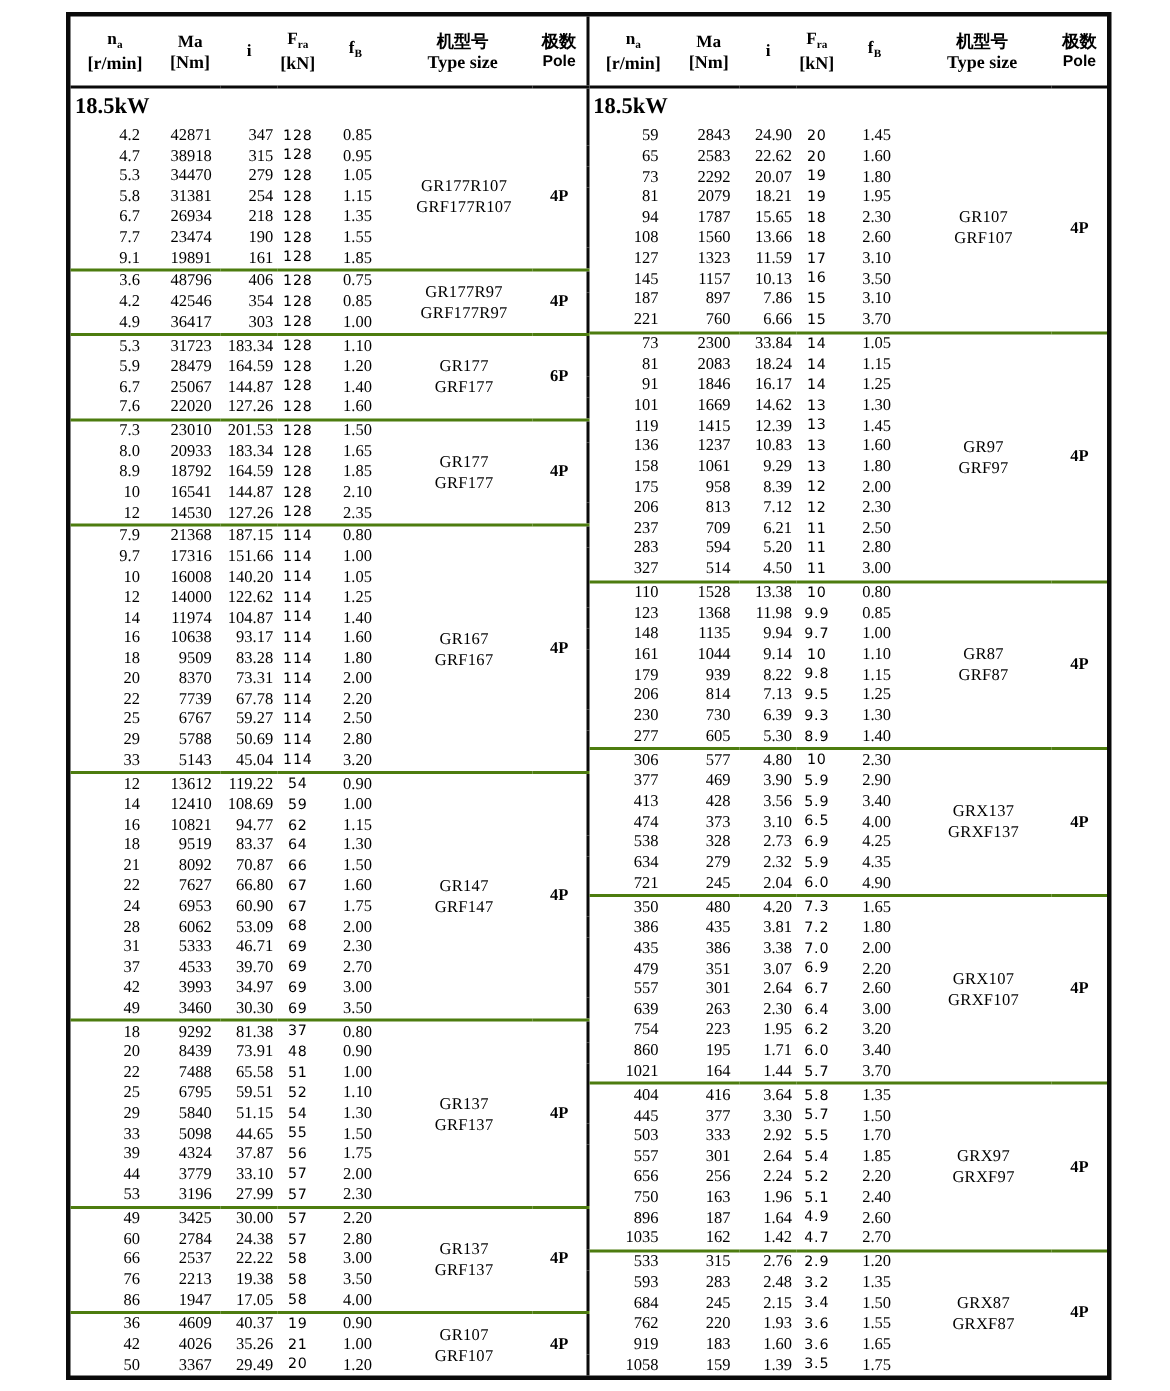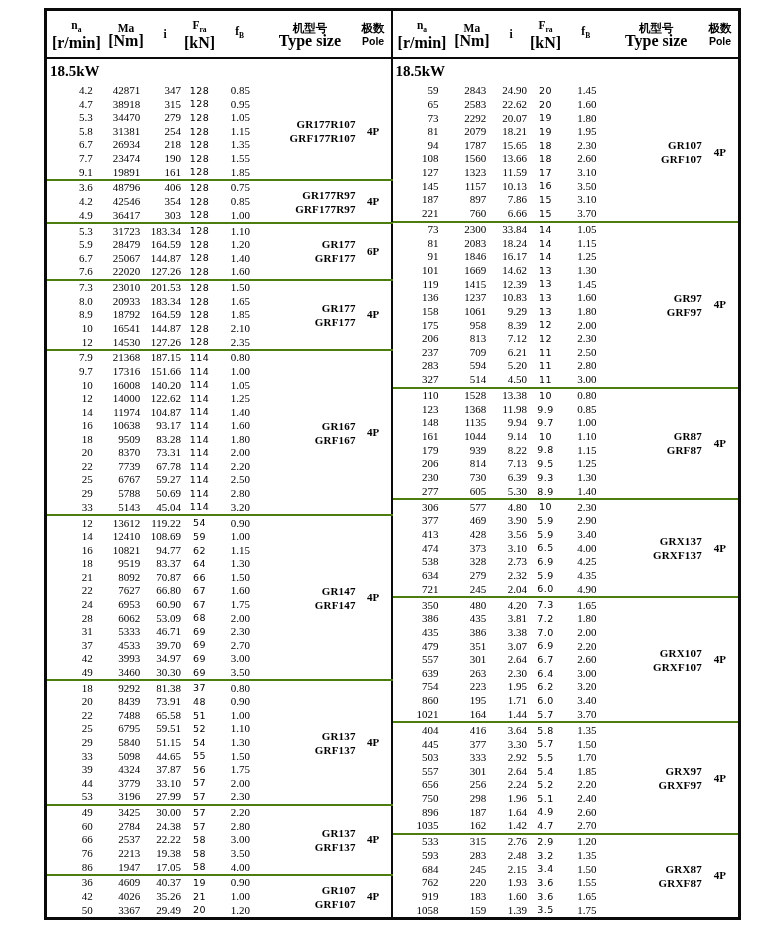--- a/index.html
+++ b/index.html
@@ -18,34 +18,34 @@
     flex:1 1 50%;height:100%;
     border-collapse:collapse;table-layout:fixed;
   }
   table.half-left{border-right:2.5px solid #0a0a0a;}
   thead{border-bottom:2.5px solid #0a0a0a;}
   thead tr{height:47px;}
   th{padding:0;font-weight:bold;text-align:center;vertical-align:middle;}
   .h-stack{display:flex;flex-direction:column;justify-content:center;align-items:center;height:100%;}
   .h-main{font-size:11.5px;line-height:13px;}
   .h-main sub{font-size:7.5px;}
-  .h-unit{font-size:16px;line-height:12px;}
+  .h-unit{font-size:12px;line-height:12px;}
   .h-cn{font-family:"Liberation Sans",sans-serif;font-size:11.5px;line-height:13px;}
   .h-pole-en{font-family:Liberation Sans, sans-serif;font-size:10.5px;line-height:12px;font-weight:bold;}
   tbody.power-sec tr{height:21px;}
   td.power-cell{font-size:15px;font-weight:bold;text-align:left;padding:0 0 0 3px;}
   tbody.block{border-bottom:2px solid #4d7c0f;}
   tbody.block.last{border-bottom:none;}
   td{padding:0;font-size:11px;line-height:1;vertical-align:middle;}
   td.col-na{text-align:right;padding-right:13px;}
   td.col-ma{text-align:right;padding-right:6px;}
   td.col-i{text-align:right;padding-right:3px;}
   td.col-fra{text-align:center;font-family:"DejaVu Sans",sans-serif;font-size:9.5px;letter-spacing:0.5px;}
   td.col-fb{text-align:right;padding-right:14px;}
-  td.col-type{text-align:right;font-weight:bold;padding-left:2px;font-size:11px;}
+  td.col-type{text-align:center;font-weight:normal;padding-left:2px;font-size:11px;}
   td.col-type div{line-height:14px;letter-spacing:0.2px;}
   td.col-pole{text-align:center;font-weight:bold;font-size:11px;}
 </style>
 </head>
 <body>
 
 <div class="frame">
   <table class="half half-left" id="table-left">
       <colgroup>
         <col style="width: 17.2%;">
@@ -1041,21 +1041,21 @@
         </tr>
         <tr>
           <td class="col-na">656</td>
           <td class="col-ma">256</td>
           <td class="col-i">2.24</td>
           <td class="col-fra">5.2</td>
           <td class="col-fb">2.20</td>
         </tr>
         <tr>
           <td class="col-na">750</td>
-          <td class="col-ma">298</td>
+          <td class="col-ma">163</td>
           <td class="col-i">1.96</td>
           <td class="col-fra">5.1</td>
           <td class="col-fb">2.40</td>
         </tr>
         <tr>
           <td class="col-na">896</td>
           <td class="col-ma">187</td>
           <td class="col-i">1.64</td>
           <td class="col-fra">4.9</td>
           <td class="col-fb">2.60</td>

